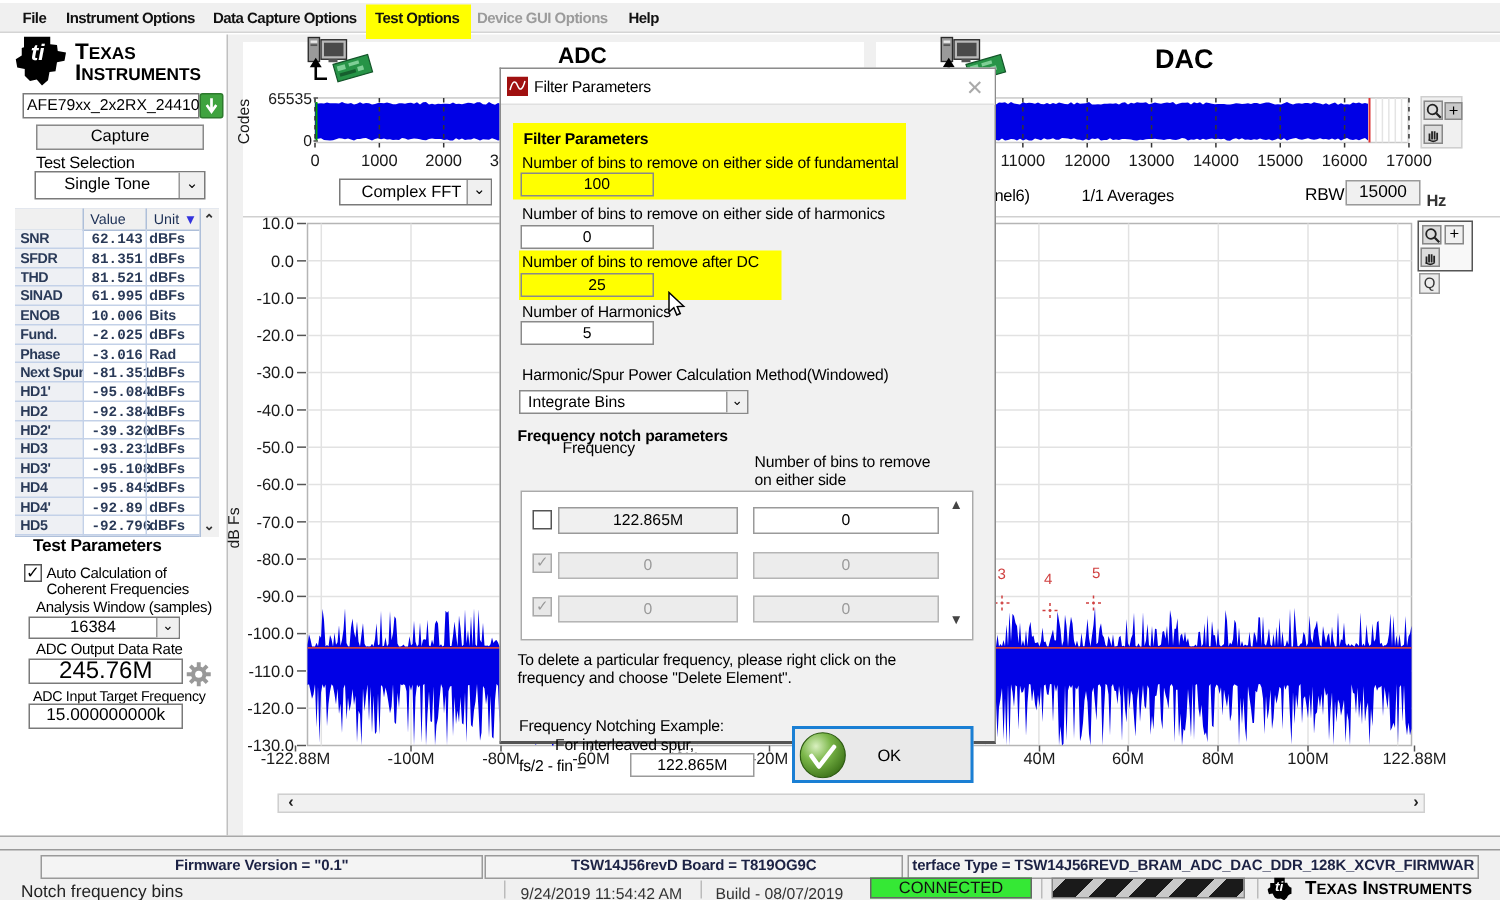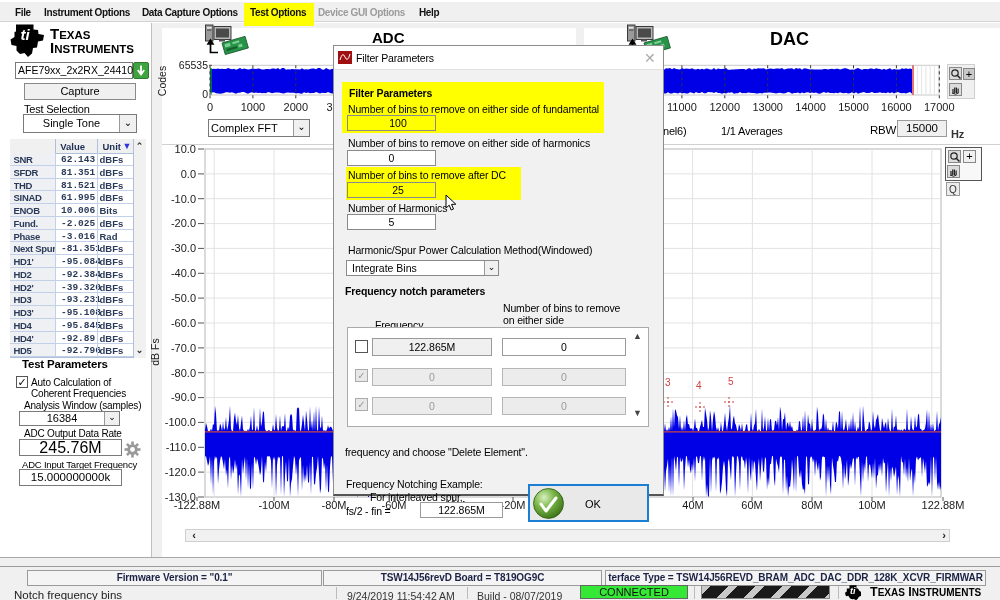--- a/index.html
+++ b/index.html
@@ -54,21 +54,21 @@
 <svg class="abs" style="left:137px;top:64.5px" width="8" height="12" viewBox="0 0 8 12">
     <path d="M4,0.5 L4,8 M0.8,5 L4,9.5 L7.2,5" stroke="#fff" stroke-width="1.8" fill="none"></path>
   </svg>
 <div class="btn" style="left:24px;top:83px;width:112px;height:17px;line-height:15px;font-size:11px">Capture</div>
 <div class="lbl" style="left:24px;top:103px;font-size:11px">Test Selection</div>
 <div class="inp" style="left:23px;top:114px;width:114px;height:19px;font-size:11px;line-height:17px;padding-right:17px">Single Tone
  <span style="position:absolute;right:0;top:0;width:17px;height:17px;background:#f0f0f0;border-left:1px solid #9a9a9a;font-size:10px;line-height:15px">⌄</span>
 </div>
 
 <div class="abs" style="left:9.5px;top:138.8px;width:136px;height:219px;border:1px solid #aebfd9;background:#fff"></div>
-<div class="abs" style="left:9.5px;top:138.8px;width:123.5px;height:15px;background:#f0f0f0;border-bottom:1px solid #aebfd9;font-size:9.5px;font-weight:bold;color:#1c2f55;white-space:nowrap">
+<div class="abs" style="left:9.5px;top:138.8px;width:123.5px;height:15px;background:#f0f0f0;border-bottom:1px solid #aebfd9;font-size:9.5px;font-weight:normal;color:#1c2f55;white-space:nowrap">
   <span style="position:absolute;left:50.7px;top:2px">Value</span>
   <span style="position:absolute;left:93px;top:2px">Unit</span>
   <span style="position:absolute;left:113px;top:2px;color:#3333dd;font-size:9px">▼</span>
   <span style="position:absolute;left:45.7px;top:0;width:1px;height:14px;background:#aebfd9"></span>
   <span style="position:absolute;left:87px;top:0;width:1px;height:14px;background:#aebfd9"></span>
 </div>
 <div class="abs" style="left:10px;top:153.2px;width:45.2px;height:204px;background:#eef0f4"></div>
 <div class="trow" style="top:153.20px">
     <span class="tl">SNR</span>
     <span class="tv">62.143</span>
@@ -279,21 +279,21 @@
 <div class="abs" style="left:949px;top:83px;width:13px;height:13px;background:#dcdcdc;border:1px solid #888"></div>
 <svg class="abs" style="left:950px;top:68px" width="12" height="12" viewBox="0 0 12 12">
     <circle cx="5" cy="5" r="3.2" fill="none" stroke="#222" stroke-width="1.2"></circle>
     <line x1="7.5" y1="7.5" x2="10.5" y2="10.5" stroke="#222" stroke-width="1.5"></line>
   </svg>
 <svg class="abs" style="left:950px;top:84px" width="12" height="12" viewBox="0 0 12 12">
     <path d="M3,10 L3,5 M4.7,9 L4.7,3.5 M6.4,9 L6.4,3.5 M8.1,9 L8.1,4.5" stroke="#222" stroke-width="1.2"></path>
     <path d="M2.5,9 q3,2.5 6,0" stroke="#222" fill="none"></path>
   </svg>
 
-<div class="inp" style="left:208px;top:119px;width:102px;height:18px;font-size:11px;line-height:16px;text-align:left;padding-left:2px">Complex FFT
+<div class="inp" style="left:226px;top:119px;width:102px;height:18px;font-size:11px;line-height:16px;text-align:left;padding-left:14px">Complex FFT
  <span style="position:absolute;right:0;top:0;width:16px;height:16px;background:#f0f0f0;border-left:1px solid #9a9a9a;font-size:10px;line-height:14px;text-align:center">⌄</span>
 </div>
 <div class="lbl" style="left:612px;top:125px;font-size:11px">ADC Channel6)</div>
 <div class="lbl" style="left:721px;top:125px;font-size:11px">1/1 Averages</div>
 <div class="lbl" style="left:870px;top:124px;font-size:11.5px">RBW</div>
 <div class="inp" style="left:897px;top:120px;width:50px;height:17px;background:#f0f0f0;border:1px solid #9a9a9a;font-size:11.5px;line-height:15px">15000</div>
 <div class="lbl" style="left:951px;top:128px;font-size:11px;font-weight:bold;color:#333">Hz</div>
 
 <div class="abs" style="left:162px;top:144px;width:838px;height:1px;background:#d0d0d0"></div>
 <svg width="850" height="420" style="position:absolute;left:150px;top:140px" viewBox="150 140 850 420">
@@ -453,37 +453,38 @@
 
  <div class="dtext" style="left:14px;top:156px">Number of Harmonics</div>
  <div class="dinp" style="top:168px">5</div>
 
  <div class="dtext" style="left:14px;top:198px">Harmonic/Spur Power Calculation Method(Windowed)</div>
  <div class="dinp" style="left:12px;top:213.7px;width:153px;text-align:left;padding-left:5px">Integrate Bins
   <span style="position:absolute;right:0;top:0;width:14px;height:14px;background:#f0f0f0;border-left:1px solid #9a9a9a;font-size:9px;line-height:12px;text-align:center">⌄</span>
  </div>
 
  <div class="dtext" style="left:11px;top:239px;font-weight:bold">Frequency notch parameters</div>
- <div class="dtext" style="left:41px;top:273px">Frequency</div>
+ <div class="dtext" style="left:41px;top:247px">Frequency</div>
  <div class="dtext" style="left:169px;top:256px">Number of bins to remove</div>
  <div class="dtext" style="left:169px;top:268px">on either side</div>
 
  <div class="abs" style="left:12.5px;top:280.5px;width:302px;height:100px;background:#fff;border:1px solid #aaa"></div>
  <div class="abs" style="left:21px;top:293.7px;width:13px;height:13px;border:1px solid #555;background:#fff"></div>
  <div class="abs" style="left:38px;top:291.5px;width:120px;height:18px;background:#f0f0f0;border:1px solid #9a9a9a;font-size:10.5px;text-align:center;line-height:16px">122.865M</div>
  <div class="abs" style="left:168px;top:291.5px;width:124px;height:18px;background:#fff;border:1px solid #9a9a9a;font-size:10.5px;text-align:center;line-height:16px">0</div>
  <div class="abs" style="left:21px;top:323.3px;width:13px;height:13px;border:1px solid #aaa;background:#e8e8e8;color:#999;font-size:10px;line-height:12px;text-align:center">✓</div>
  <div class="abs" style="left:38px;top:321.5px;width:120px;height:18px;background:#ececec;border:1px solid #b5b5b5;font-size:10.5px;text-align:center;line-height:16px;color:#9a9a9a">0</div>
  <div class="abs" style="left:168px;top:321.5px;width:124px;height:18px;background:#ececec;border:1px solid #b5b5b5;font-size:10.5px;text-align:center;line-height:16px;color:#9a9a9a">0</div>
  <div class="abs" style="left:21px;top:352.3px;width:13px;height:13px;border:1px solid #aaa;background:#e8e8e8;color:#999;font-size:10px;line-height:12px;text-align:center">✓</div>
  <div class="abs" style="left:38px;top:350.5px;width:120px;height:18px;background:#ececec;border:1px solid #b5b5b5;font-size:10.5px;text-align:center;line-height:16px;color:#9a9a9a">0</div>
  <div class="abs" style="left:168px;top:350.5px;width:124px;height:18px;background:#ececec;border:1px solid #b5b5b5;font-size:10.5px;text-align:center;line-height:16px;color:#9a9a9a">0</div>
  <div class="abs" style="left:299px;top:285px;font-size:9px;color:#444">▲</div>
  <div class="abs" style="left:299px;top:362px;font-size:9px;color:#444">▼</div>
 
+ <div class="dtext" style="left:11px;top:388px">To delete a particular frequency, please right click on the</div>
  <div class="dtext" style="left:11px;top:400px">frequency and choose "Delete Element".</div>
 
  <div class="dtext" style="left:12px;top:432px">Frequency Notching Example:</div>
  <div class="dtext" style="left:36px;top:445px">For interleaved spur,</div>
  <div class="dtext" style="left:12px;top:459px">fs/2 - fin =</div>
  <div class="abs" style="left:86px;top:456px;width:83px;height:16px;background:#fff;border:1px solid #9a9a9a;font-size:10.5px;text-align:center;line-height:14px">122.865M</div>
 
  <div class="abs" style="left:194px;top:438px;width:121px;height:38px;border:2px solid #1a7fd4;background:#e9e9e9"></div>
  <svg class="abs" style="left:199px;top:442px" width="31" height="31" viewBox="0 0 31 31">
   <defs>

